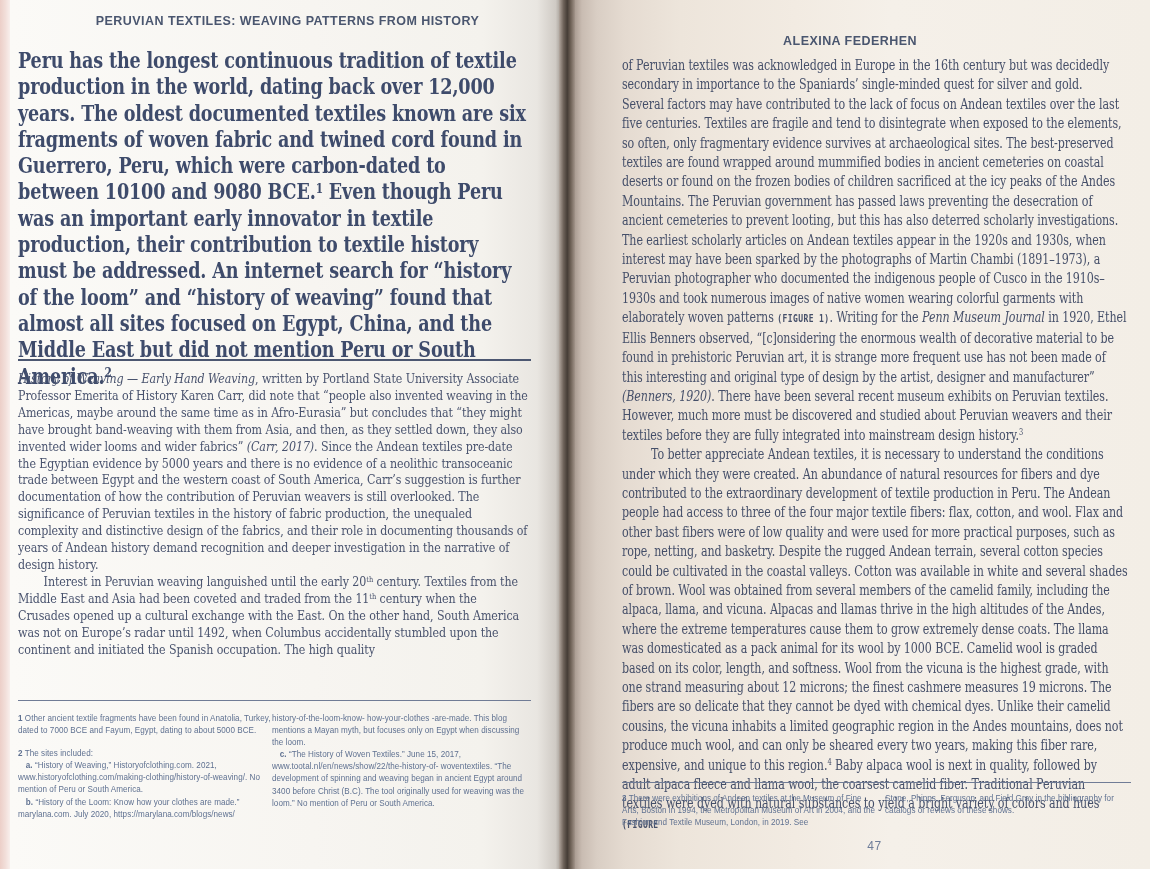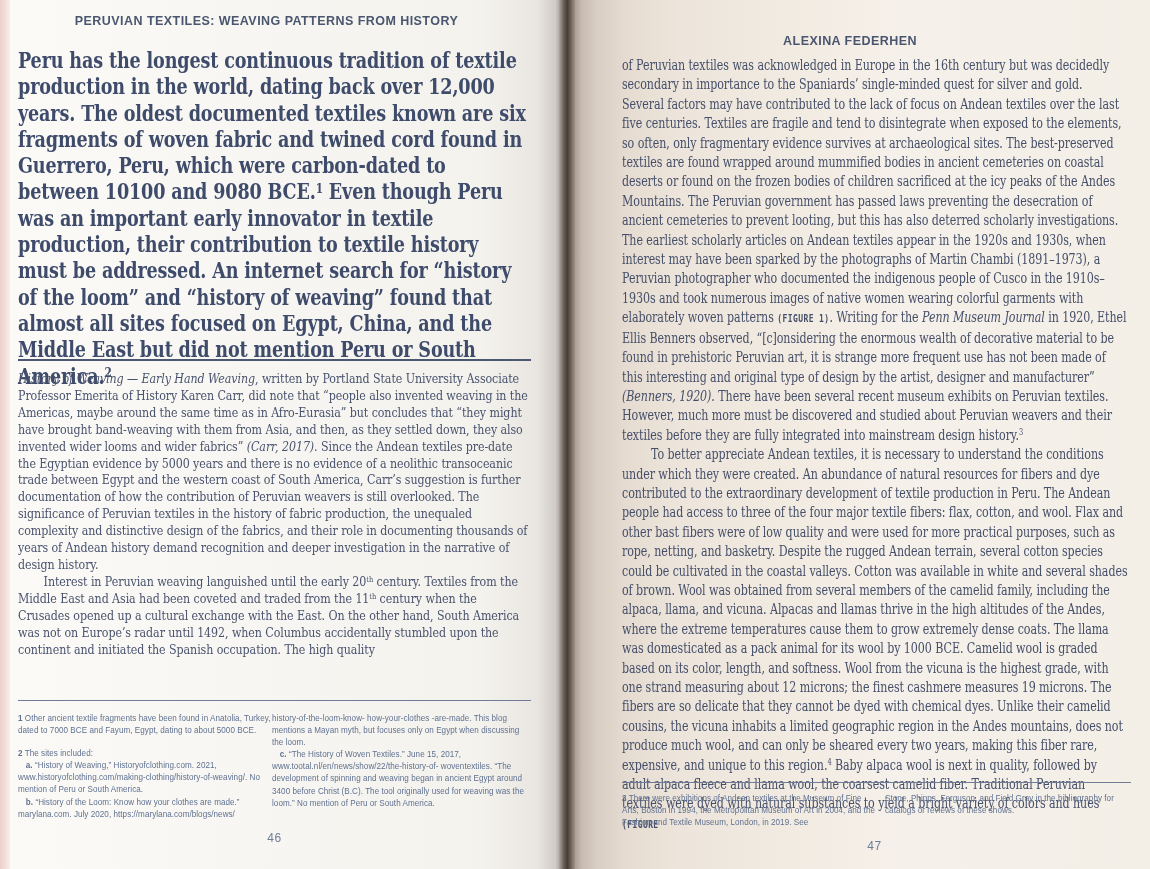--- a/index.html
+++ b/index.html
@@ -68,21 +68,21 @@
     font-weight:600; letter-spacing:0.55px; }
 </style>
 </head>
 <body>
 
 <div id="scan">
 
   <div class="edge-strip"></div>
 
   <div class="page-left">
-    <div class="running-header" style="left:0; top:14px; width:513px;">PERUVIAN TEXTILES: WEAVING PATTERNS FROM HISTORY</div>
+    <div class="running-header" style="left:21px; top:14px; width:513px;">PERUVIAN TEXTILES: WEAVING PATTERNS FROM HISTORY</div>
 
     <div class="lede"><span>Peru has the longest continuous tradition of textile production in the world, dating back over 12,000 years. The oldest documented textiles known are six fragments of woven fabric and twined cord found in Guerrero, Peru, which were carbon-dated to between 10100 and 9080 BCE.</span><span class="run-sup">1</span><span> Even though Peru was an important early innovator in textile production, their contribution to textile history must be addressed. An internet search for “history of the loom” and “history of weaving” found that almost all sites focused on Egypt, China, and the Middle East but did not mention Peru or South America.</span><span class="run-sup">2</span></div>
 
     <div class="rule-heavy"></div>
 
     <div class="body-left">
       <p><span class="run-i">History of Weaving — Early Hand Weaving</span><span>, written by Portland State University Associate Professor Emerita of History Karen Carr, did note that “people also invented weaving in the Americas, maybe around the same time as in Afro-Eurasia” but concludes that “they might have brought band-weaving with them from Asia, and then, as they settled down, they also invented wider looms and wider fabrics” </span><span class="run-i">(Carr, 2017)</span><span>. Since the Andean textiles pre-date the Egyptian evidence by 5000 years and there is no evidence of a neolithic transoceanic trade between Egypt and the western coast of South America, Carr’s suggestion is further documentation of how the contribution of Peruvian weavers is still overlooked. The significance of Peruvian textiles in the history of fabric production, the unequaled complexity and distinctive design of the fabrics, and their role in documenting thousands of years of Andean history demand recognition and deeper investigation in the narrative of design history.</span></p>
       <p class="indent"><span>Interest in Peruvian weaving languished until the early 20</span><span class="run-sup">th</span><span> century. Textiles from the Middle East and Asia had been coveted and traded from the 11</span><span class="run-sup">th</span><span> century when the Crusades opened up a cultural exchange with the East. On the other hand, South America was not on Europe’s radar until 1492, when Columbus accidentally stumbled upon the continent and initiated the Spanish occupation. The high quality</span></p>
     </div>
 
@@ -92,21 +92,20 @@
       <p><span class="run-b">1</span><span> Other ancient textile fragments have been found in Anatolia, Turkey, dated to 7000 BCE and Fayum, Egypt, dating to about 5000 BCE.</span></p>
       <p class="fn-gap"><span class="run-b">2</span><span> The sites included:</span></p>
       <p class="fn-sub"><span class="run-b">a.</span><span> “History of Weaving,” Historyofclothing.com. 2021, www.historyofclothing.com/making-clothing/history-of-weaving/. No mention of Peru or South America.</span></p>
       <p class="fn-sub"><span class="run-b">b.</span><span> “History of the Loom: Know how your clothes are made.” marylana.com. July 2020, https://marylana.com/blogs/news/</span></p>
     </div>
     <div class="fn-col fn-l2">
       <p><span>history-of-the-loom-know- how-your-clothes -are-made. This blog mentions a Mayan myth, but focuses only on Egypt when discussing the loom.</span></p>
       <p class="fn-sub"><span class="run-b">c.</span><span> “The History of Woven Textiles.” June 15, 2017, www.tootal.nl/en/news/show/22/the-history-of- woventextiles. “The development of spinning and weaving began in ancient Egypt around 3400 before Christ (B.C). The tool originally used for weaving was the loom.” No mention of Peru or South America.</span></p>
     </div>
 
-    <div class="page-num page-num-left">46</div>
   </div>
 
   <div class="spine"></div>
 
   <div class="page-right">
     <div class="running-header" style="left:0px; top:18px; width:550px;margin-top:16px;">ALEXINA FEDERHEN</div>
 
     <div class="body-right">
       <p><span>of Peruvian textiles was acknowledged in Europe in the 16th century but was decidedly secondary in importance to the Spaniards’ single-minded quest for silver and gold. Several factors may have contributed to the lack of focus on Andean textiles over the last five centuries. Textiles are fragile and tend to disintegrate when exposed to the elements, so often, only fragmentary evidence survives at archaeological sites. The best-preserved textiles are found wrapped around mummified bodies in ancient cemeteries on coastal deserts or found on the frozen bodies of children sacrificed at the icy peaks of the Andes Mountains. The Peruvian government has passed laws preventing the desecration of ancient cemeteries to prevent looting, but this has also deterred scholarly investigations. The earliest scholarly articles on Andean textiles appear in the 1920s and 1930s, when interest may have been sparked by the photographs of Martin Chambi (1891–1973), a Peruvian photographer who documented the indigenous people of Cusco in the 1910s–1930s and took numerous images of native women wearing colorful garments with elaborately woven patterns </span><span class="run-figref">(FIGURE 1)</span><span>. Writing for the </span><span class="run-i">Penn Museum Journal</span><span> in 1920, Ethel Ellis Benners observed, “[c]onsidering the enormous wealth of decorative material to be found in prehistoric Peruvian art, it is strange more frequent use has not been made of this interesting and original type of design by the artist, designer and manufacturer” </span><span class="run-i">(Benners, 1920)</span><span>. There have been several recent museum exhibits on Peruvian textiles. However, much more must be discovered and studied about Peruvian weavers and their textiles before they are fully integrated into mainstream design history.</span><span class="run-sup">3</span></p>
       <p class="indent"><span>To better appreciate Andean textiles, it is necessary to understand the conditions under which they were created. An abundance of natural resources for fibers and dye contributed to the extraordinary development of textile production in Peru. The Andean people had access to three of the four major textile fibers: flax, cotton, and wool. Flax and other bast fibers were of low quality and were used for more practical purposes, such as rope, netting, and basketry. Despite the rugged Andean terrain, several cotton species could be cultivated in the coastal valleys. Cotton was available in white and several shades of brown. Wool was obtained from several members of the camelid family, including the alpaca, llama, and vicuna. Alpacas and llamas thrive in the high altitudes of the Andes, where the extreme temperatures cause them to grow extremely dense coats. The llama was domesticated as a pack animal for its wool by 1000 BCE. Camelid wool is graded based on its color, length, and softness. Wool from the vicuna is the highest grade, with one strand measuring about 12 microns; the finest cashmere measures 19 microns. The fibers are so delicate that they cannot be dyed with chemical dyes. Unlike their camelid cousins, the vicuna inhabits a limited geographic region in the Andes mountains, does not produce much wool, and can only be sheared every two years, making this fiber rare, expensive, and unique to this region.</span><span class="run-sup">4</span><span> Baby alpaca wool is next in quality, followed by adult alpaca fleece and llama wool, the coarsest camelid fiber. Traditional Peruvian textiles were dyed with natural substances to yield a bright variety of colors and hues </span><span class="run-figref">(FIGURE</span></p>

